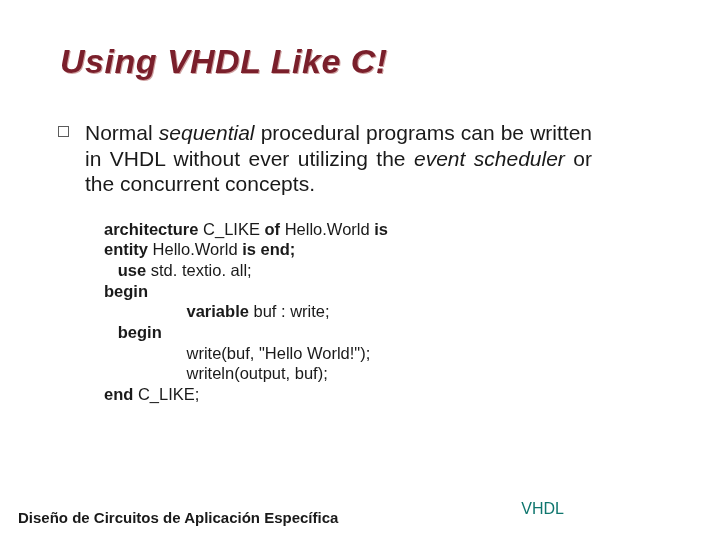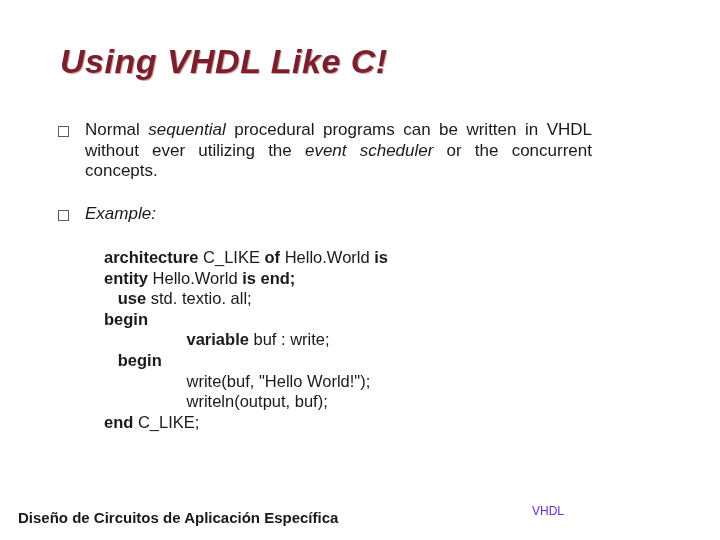--- a/index.html
+++ b/index.html
@@ -2,48 +2,44 @@
 <html><head>
 <meta charset="utf-8">
 <style>
   * { margin: 0; padding: 0; box-sizing: border-box; }
   html, body { width: 720px; height: 540px; background: #ffffff; font-family: Arial, Helvetica, sans-serif; color: #1a1a1a; overflow: hidden; }
   .slide { position: relative; width: 632px; height: 540px; padding: 8px; }
   .title { position: absolute; left: 60px; top: 42px; font-family: Arial, Helvetica, sans-serif; font-weight: 700; font-style: italic; font-size: 34px; letter-spacing: 0.5px; color: #7a1f2b; text-shadow: 1px 1px 0 #cfa2a2; }
   .content { position: absolute; left: 58px; top: 120px; right: 40px; }
   .bullet-row { display: flex; align-items: flex-start; margin-bottom: 22px; }
   .bullet-mark { width: 11px; height: 11px; border: 1px solid #5c5c5c; margin-top: 6px; margin-right: 16px; flex: 0 0 auto; }
-  .bullet-text { font-size: 17px; line-height: 1.22; text-align: justify; }
+  .bullet-text { font-size: 21px; line-height: 1.22; text-align: justify; }
   .italic { font-style: italic; }
   .code-area { margin-left: 46px; margin-top: 4px; font-size: 16.5px; line-height: 1.25; font-family: Arial, Helvetica, sans-serif; }
   .code-line { white-space: pre; }
   .b { font-weight: 700; }
   .footer-left { position: absolute; left: 18px; bottom: 14px; font-size: 15px; font-weight: 700; color: #1a1a1a; margin-top: 36px; }
-  .footer-right { position: absolute; right: 68px; bottom: 22px; font-size: 12px; color: #6d28d9; }
+  .footer-right { position: absolute; right: 68px; bottom: 22px; font-size: 16px; color: #0f766e; }
 </style>
 </head>
 <body>
 
 <div class="slide">
 
   <div class="title">Using VHDL Like C!</div>
 
   <div class="content">
 
     <div class="bullet-row">
       <div class="bullet-mark"></div>
       <div class="bullet-text">
         <span>Normal </span><span class="italic">sequential</span><span> procedural programs can be written in VHDL without ever utilizing the </span><span class="italic">event scheduler</span><span> or the concurrent concepts.</span>
       </div>
     </div>
 
-    <div class="bullet-row">
-      <div class="bullet-mark"></div>
-      <div class="bullet-text italic">Example:</div>
-    </div>
 
     <div class="code-area">
       <div class="code-line"><span class="b">architecture</span><span> C_LIKE </span><span class="b">of</span><span> Hello.World </span><span class="b">is</span></div>
       <div class="code-line"><span class="b">entity</span><span> Hello.World </span><span class="b">is end;</span></div>
       <div class="code-line"><span class="b">   use</span><span> std. textio. all;</span></div>
       <div class="code-line"><span class="b">begin</span></div>
       <div class="code-line"><span class="b">                  variable</span><span> buf : write;</span></div>
       <div class="code-line"><span class="b">   begin</span></div>
       <div class="code-line"><span>                  write(buf, "Hello World!");</span></div>
       <div class="code-line"><span>                  writeln(output, buf);</span></div>

